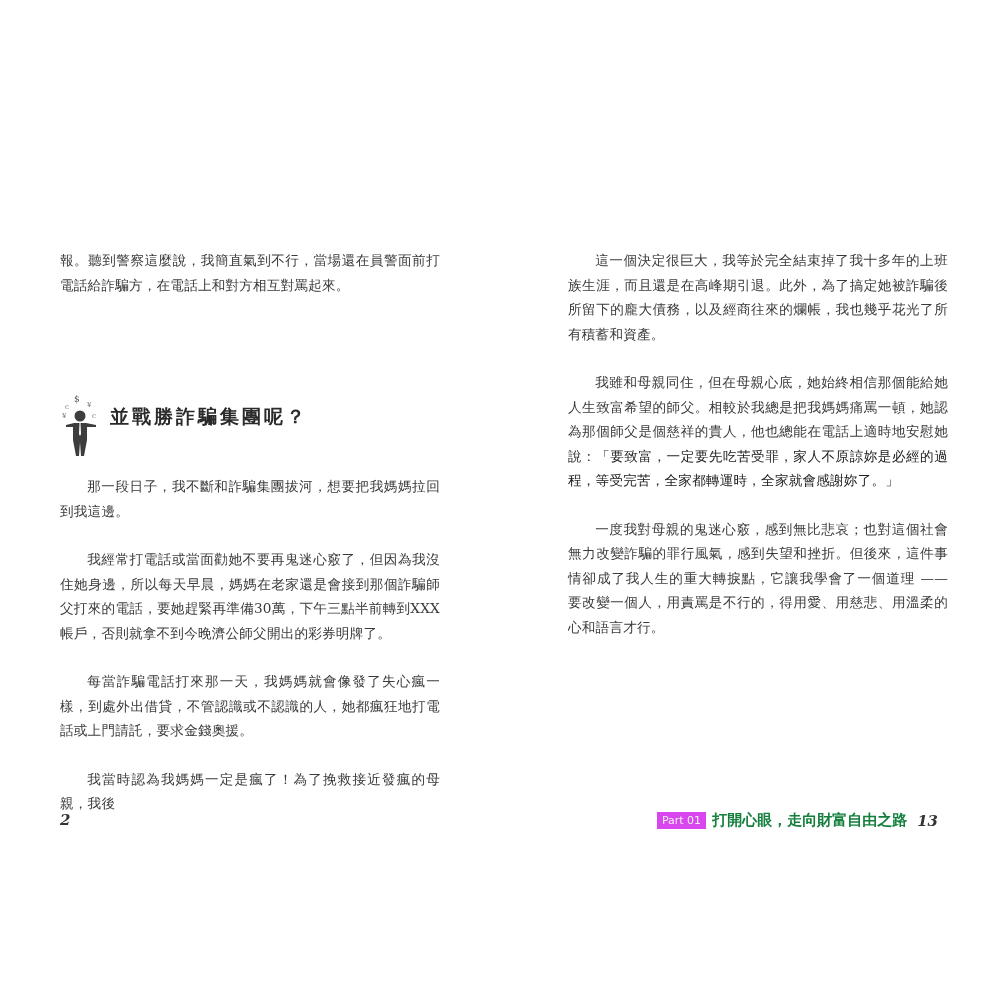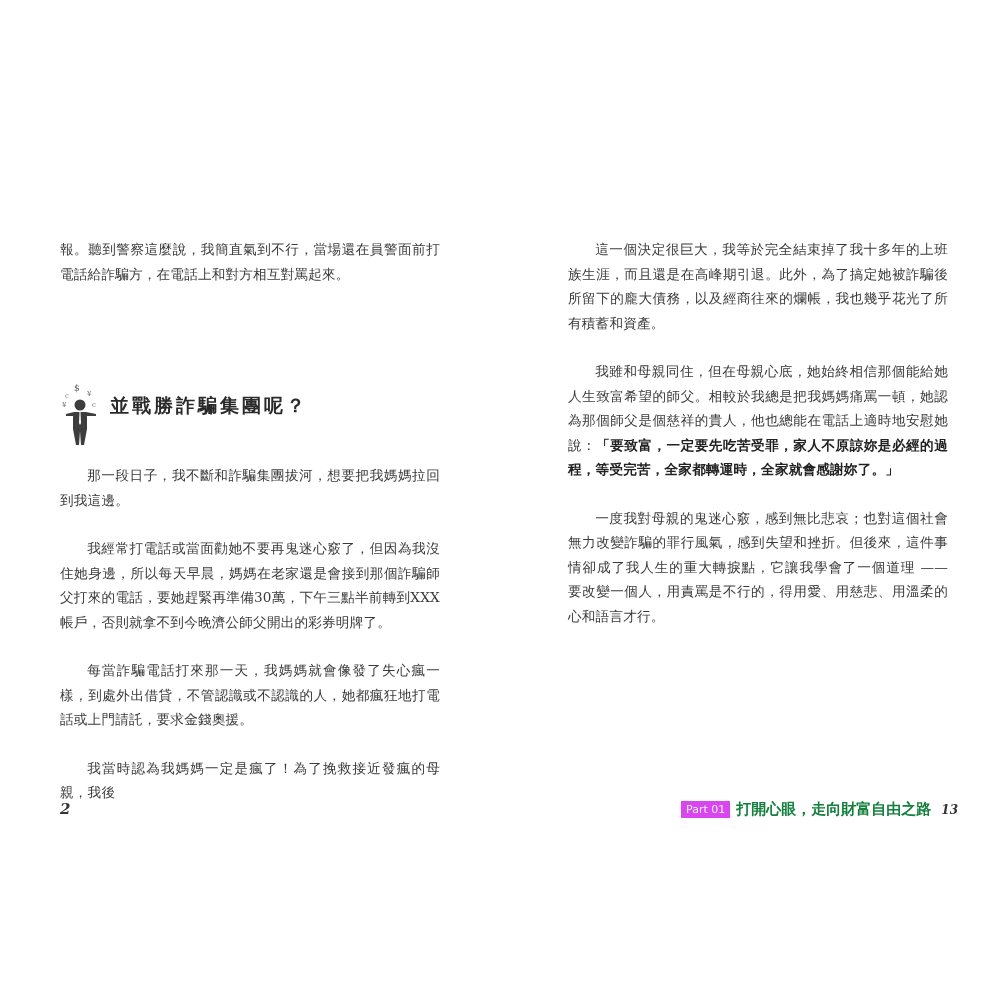--- a/index.html
+++ b/index.html
@@ -1,38 +1,38 @@
 <!DOCTYPE html>
 <html><head>
   <meta charset="utf-8">
   <style>
     html, body { margin: 0; padding: 0; background: #ffffff; }
     body { width: 1000px; height: 1000px; position: relative; overflow: hidden;
            font-family: "DejaVu Serif", "Liberation Serif", serif; color: #333; }
-    .page { position: absolute; top: 5px; height: 936px; padding-left: 20px; }
+    .page { position: absolute; top: 16px; height: 936px; }
     .page.left { left: 0; width: 500px; }
     .page.right { left: 500px; width: 500px; }
     .text-block { position: absolute; width: 380px; font-size: 13.6px; line-height: 24.5px;
                   color: #3a3a3a; letter-spacing: 0.2px; }
     .left .text-block { left: 60px; }
     .right .text-block { left: 568px; margin-left: -500px; }
     p { margin: 0 0 24px 0; text-align: justify; }
     p.indent { text-indent: 2em; }
-    .strong { font-weight: bold; color: #222; }
+    .strong { font-weight: normal; color: #222; }
     .section-heading { position: absolute; left: 60px; top: 376px; width: 400px; height: 70px; }
     .heading-icon { position: absolute; left: 0; top: 0; width: 46px; height: 66px; }
     .heading-text { position: absolute; left: 50px; top: 10px; font-family: "DejaVu Sans", "Liberation Sans", sans-serif;
                     font-weight: bold; font-size: 19px; line-height: 28px; color: #2a2a2a; letter-spacing: 3px; }
     .folio-left { position: absolute; left: 60px; top: 795px; font-style: italic; font-weight: bold;
                   font-size: 15px; color: #333; font-family: "DejaVu Serif", serif; }
     .folio-right { position: absolute; right: 62px; top: 795px; display: flex; align-items: center; gap: 6px; }
     .part-badge { background: #d946ef; color: #f2f2f2; font-family: "DejaVu Sans", sans-serif;
                   font-size: 11px; padding: 1px 5px; line-height: 15px; }
     .running-title { font-family: "DejaVu Sans", sans-serif; font-weight: bold; font-size: 15px; color: #15803d; text-align: right; }
-    .page-num-right { font-style: italic; font-weight: bold; font-size: 12px; color: #333; margin-left: 4px; }
+    .page-num-right { font-style: italic; font-weight: bold; font-size: 15px; color: #333; margin-left: 4px; }
   </style>
 </head>
 <body>
 
 <div class="page left">
   <div class="text-block" style="top:232px;">
     <p>報。聽到警察這麼說，我簡直氣到不行，當場還在員警面前打電話給詐騙方，在電話上和對方相互對罵起來。</p>
   </div>
 
   <div class="section-heading">

